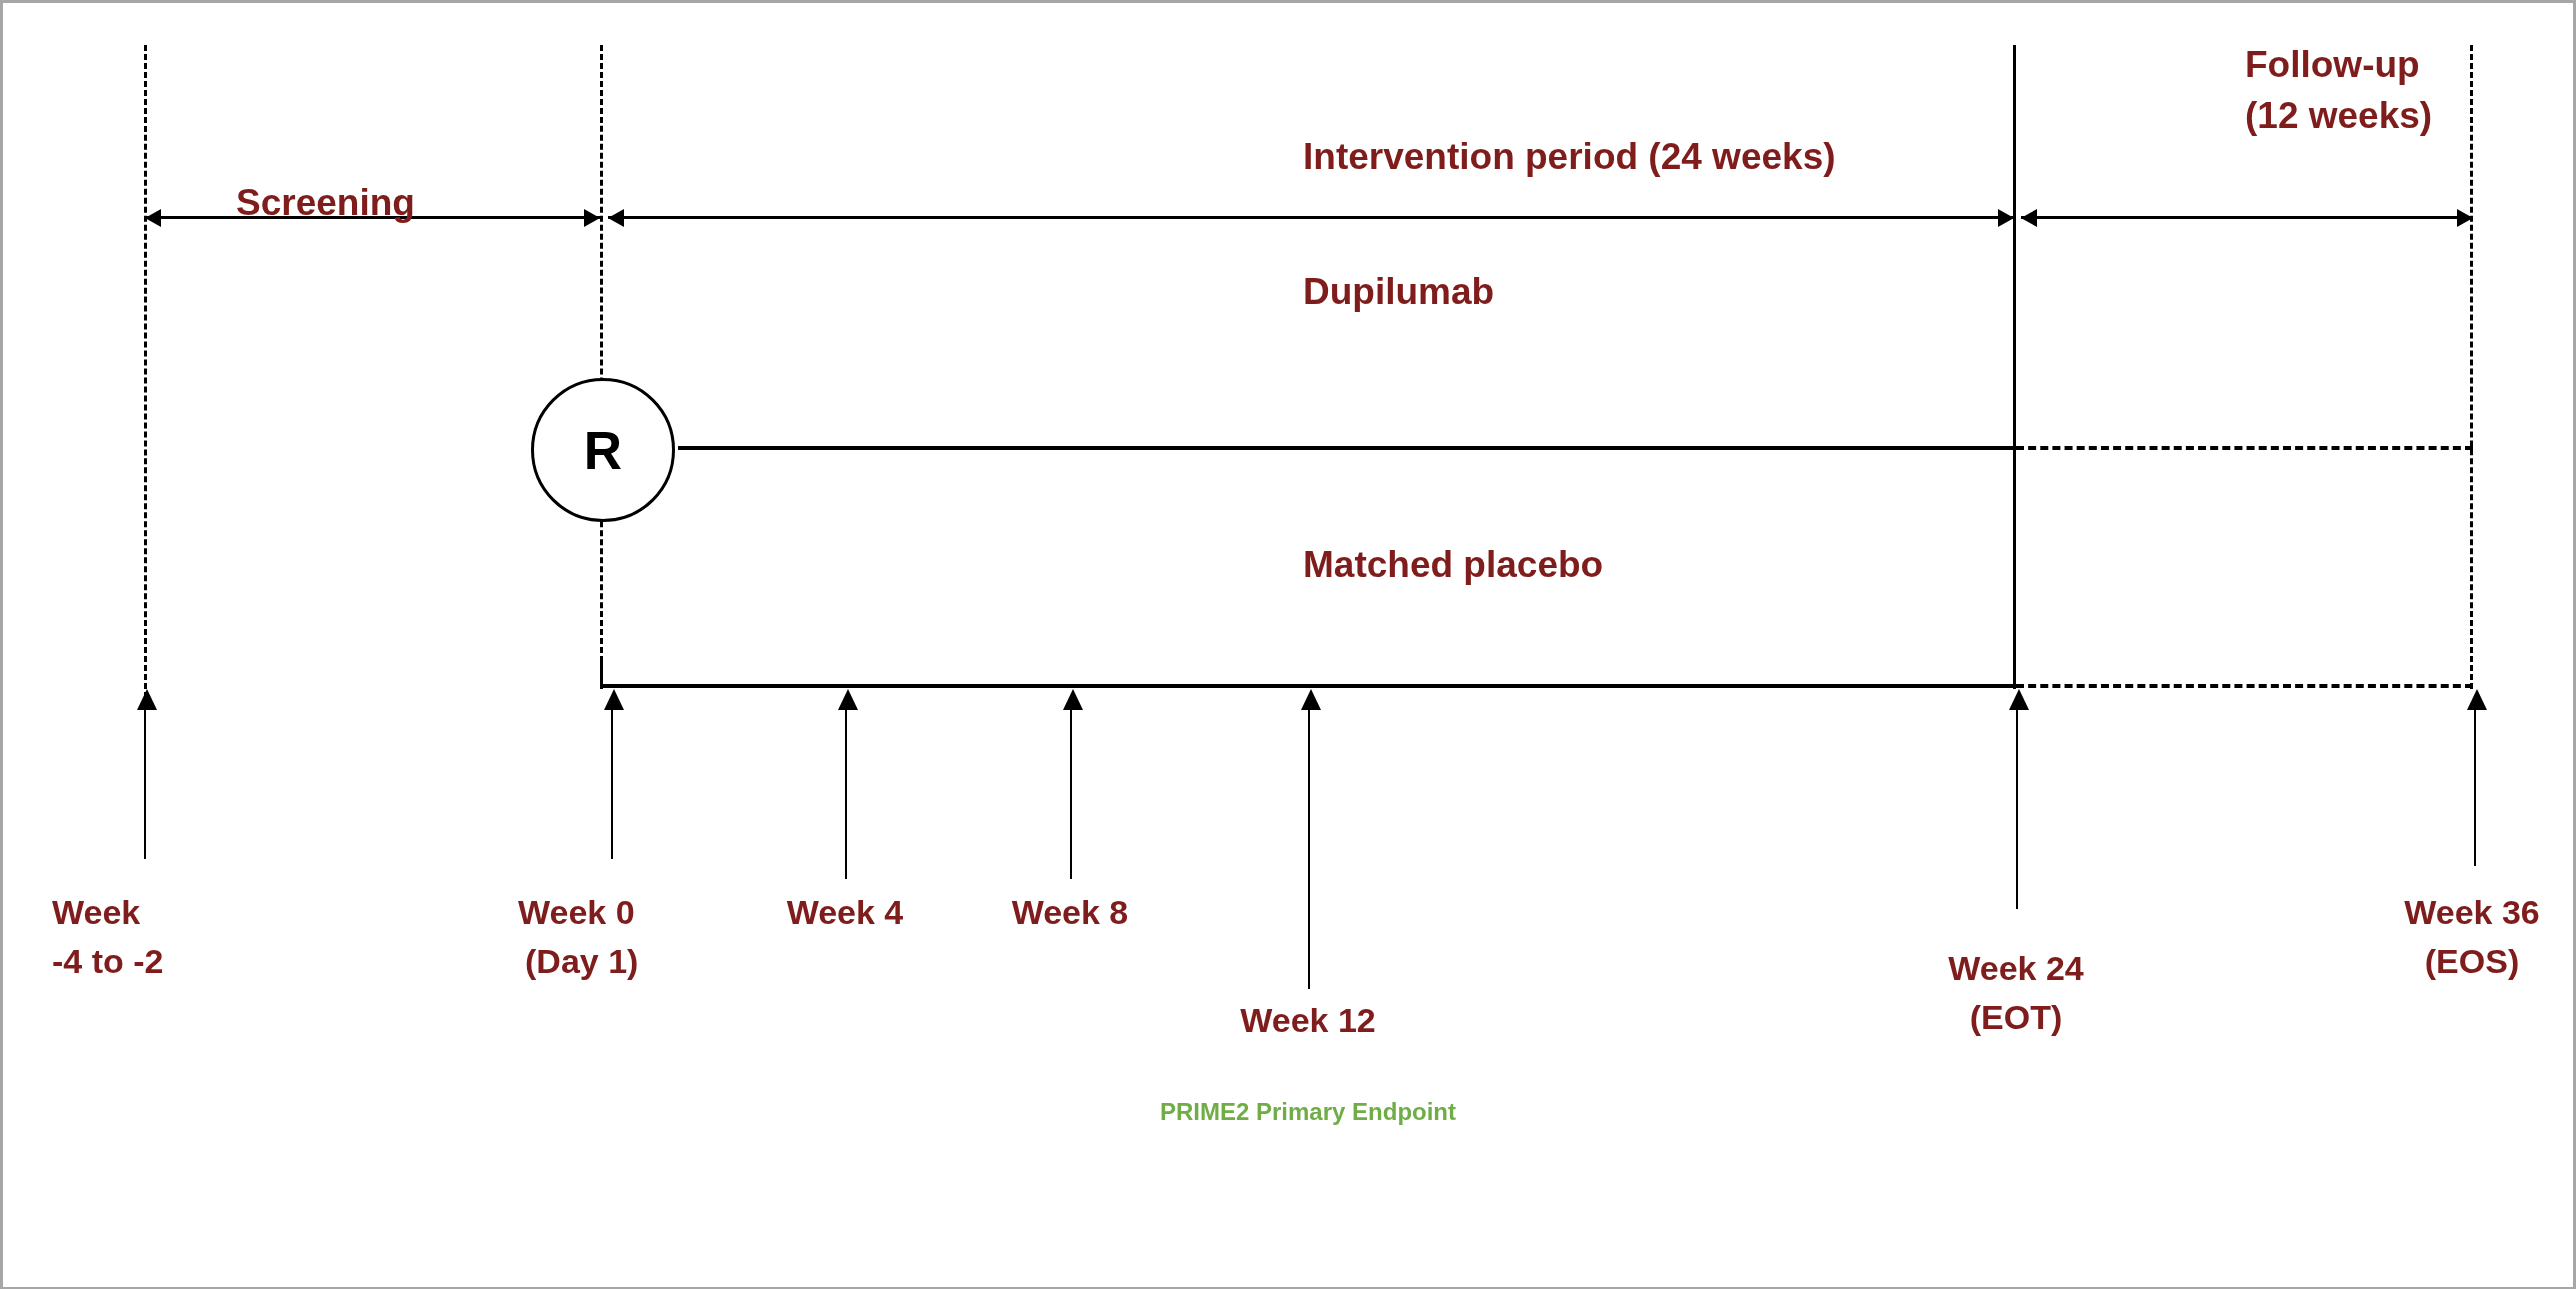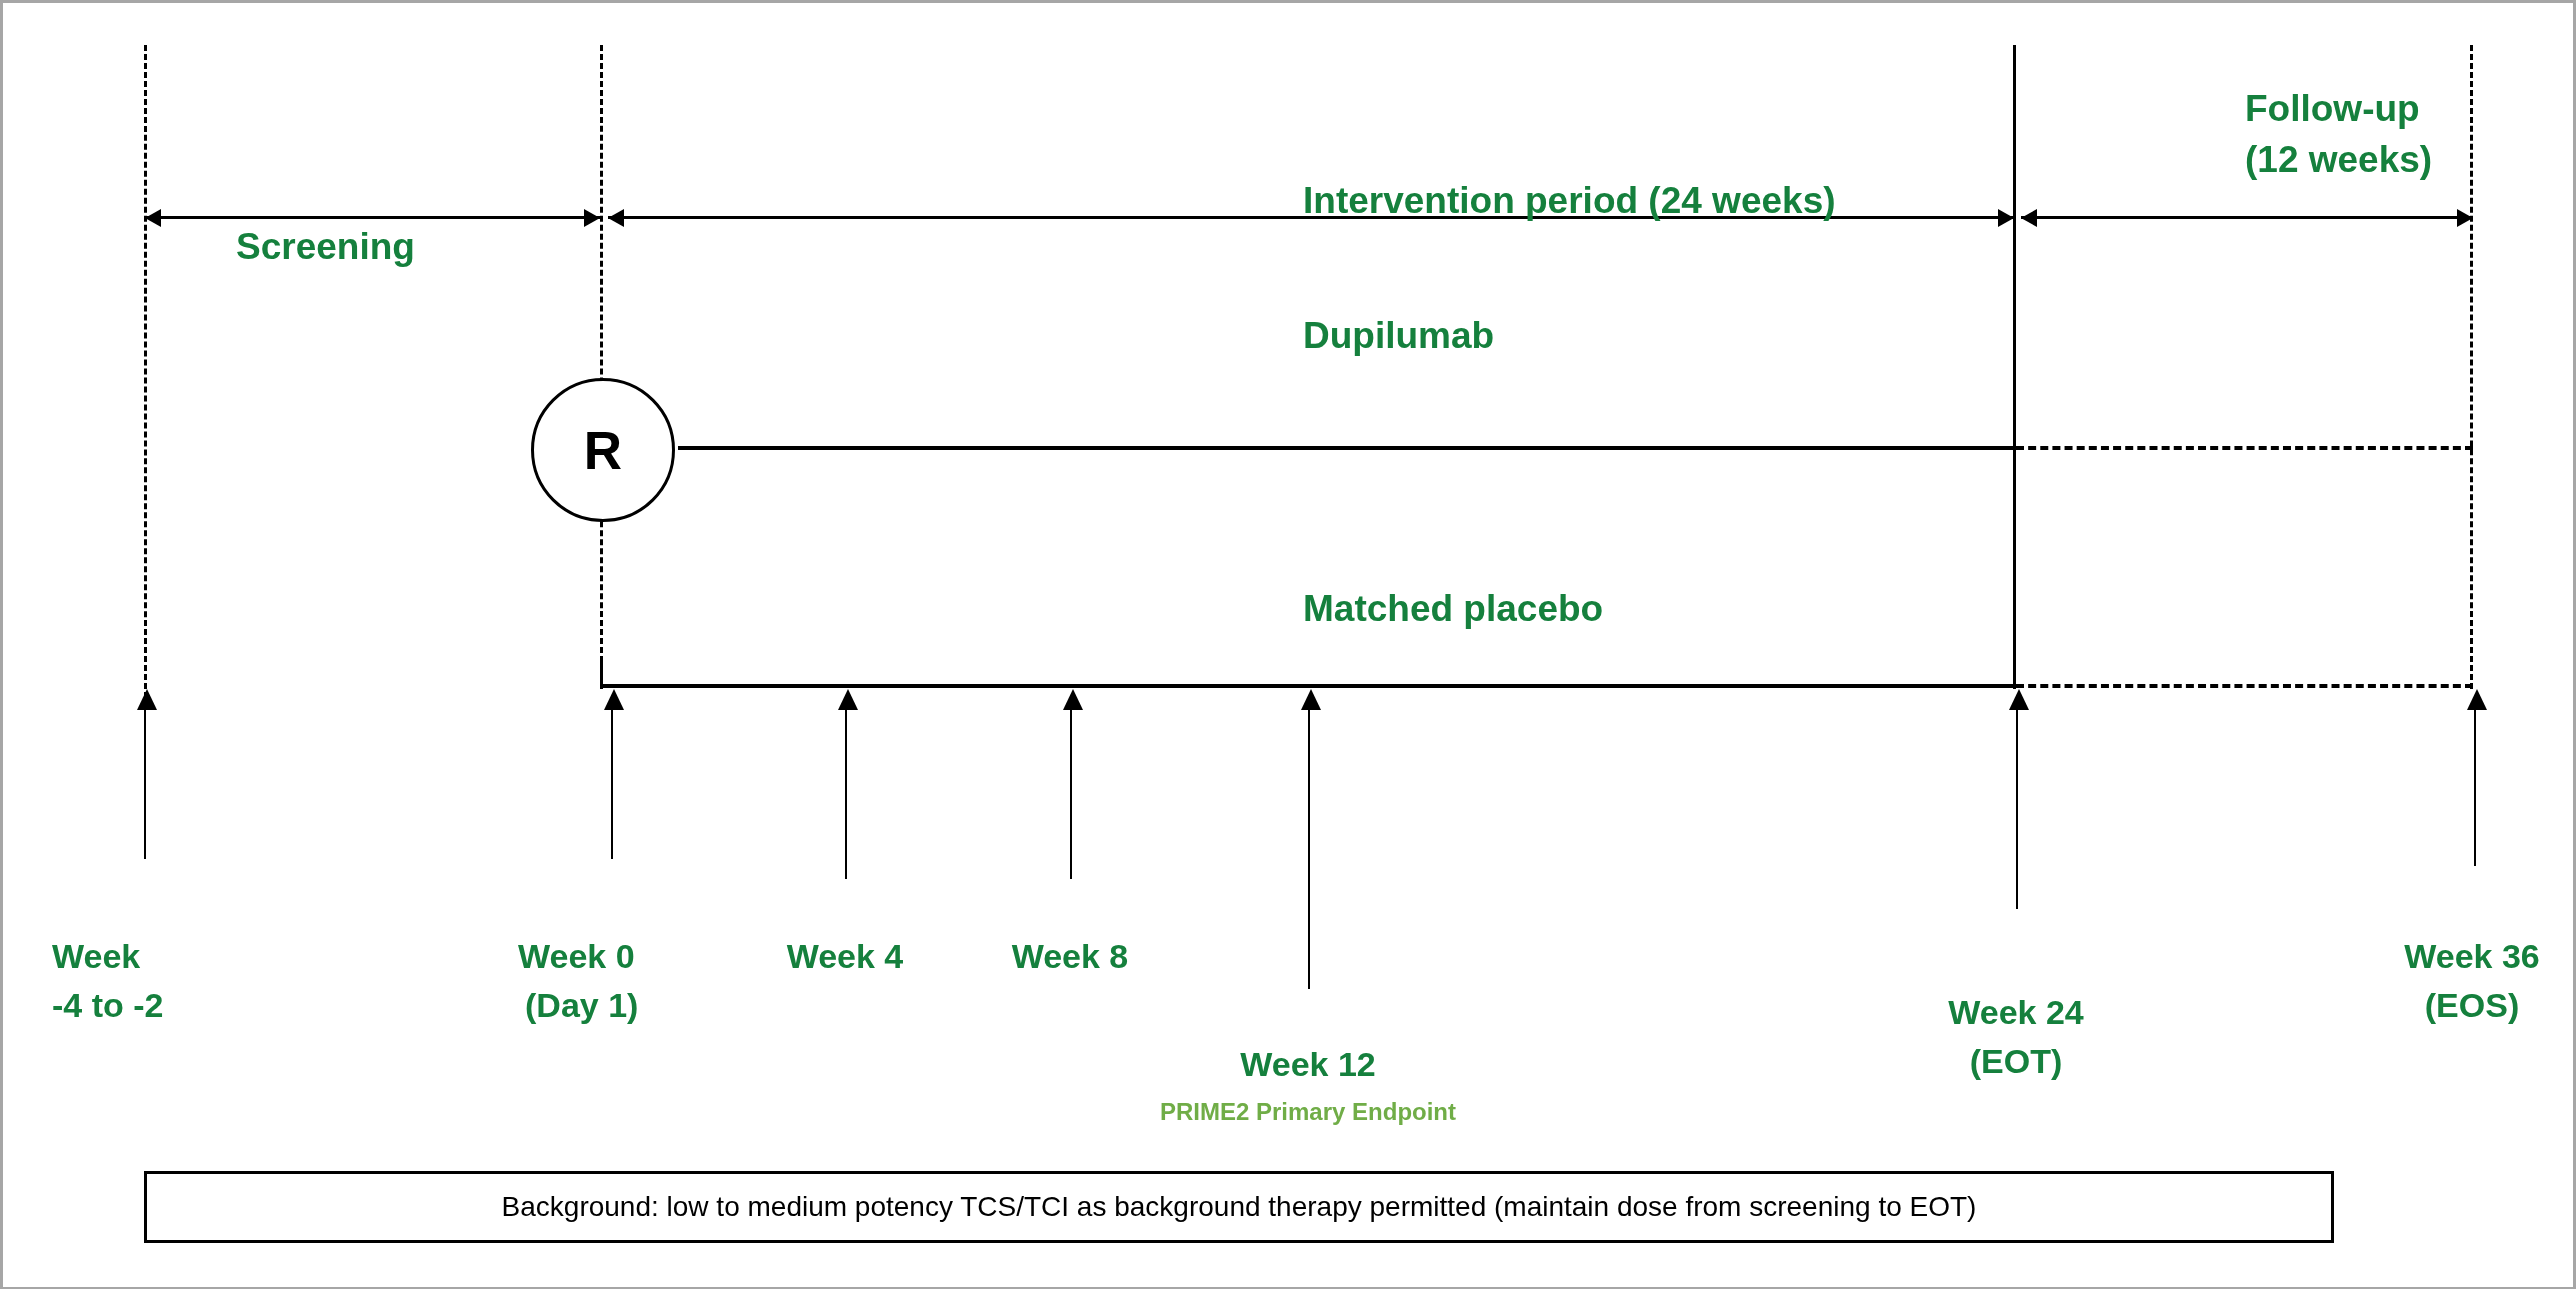--- a/index.html
+++ b/index.html
@@ -29,21 +29,21 @@
   .head{position:absolute;width:0;height:0;top:-9.8px;}
   .head.left{border-top:9.8px solid transparent;border-bottom:9.8px solid transparent;border-right:16px solid #000;left:0;}
   .head.right{border-top:9.8px solid transparent;border-bottom:9.8px solid transparent;border-left:16px solid #000;right:0;}
 
   
   .uparrow{position:absolute;width:0;border-left:2.5px solid #000;}
   .uphead{position:absolute;left:-9.2px;top:-18.4px;width:0;height:0;
           border-left:10.4px solid transparent;border-right:10.4px solid transparent;border-bottom:21px solid #000;}
 
   
-  .lbl{position:absolute;color:#15803d;font-weight:bold;white-space:nowrap;line-height:1.18;margin-top:44px;}
+  .lbl{position:absolute;color:#7f1d1d;font-weight:bold;white-space:nowrap;line-height:1.18;}
   .period-title{font-size:37px;}
   .arm-title{font-size:37px;}
   .arm-sub{font-size:31px;font-style:italic;font-weight:bold;}
   .tp{font-size:34px;}
   .tp.center{transform:translateX(-50%);text-align:center;}
   .endpoint{position:absolute;font-size:24px;font-weight:bold;white-space:nowrap;transform:translateX(-50%);text-align:right;}
 
   
   #rand-circle{
     position:absolute;
@@ -149,18 +149,15 @@
   <div class="lbl tp abs center" style="left:1305px;top:997px;">Week 12</div>
 
   <div class="lbl tp abs center" style="left:2013px;top:945px;">Week 24</div>
   <div class="lbl tp abs center" style="left:2013px;top:994px;">(EOT)</div>
 
   <div class="lbl tp abs center" style="left:2469px;top:889px;">Week 36</div>
   <div class="lbl tp abs center" style="left:2469px;top:938px;">(EOS)</div>
 
   <div class="endpoint" style="left:1305px;top:1095px;color:#70AD47;">PRIME2 Primary Endpoint</div>
 
-  <div id="bg-box" style="left:141px;top:1168px;width:2190px;height:72px;">
-    <span id="bg-box-text">Background: low to medium potency TCS/TCI as background therapy permitted (maintain dose from screening to EOT)</span>
-  </div>
 
 </div>
 
 
 </body></html>

